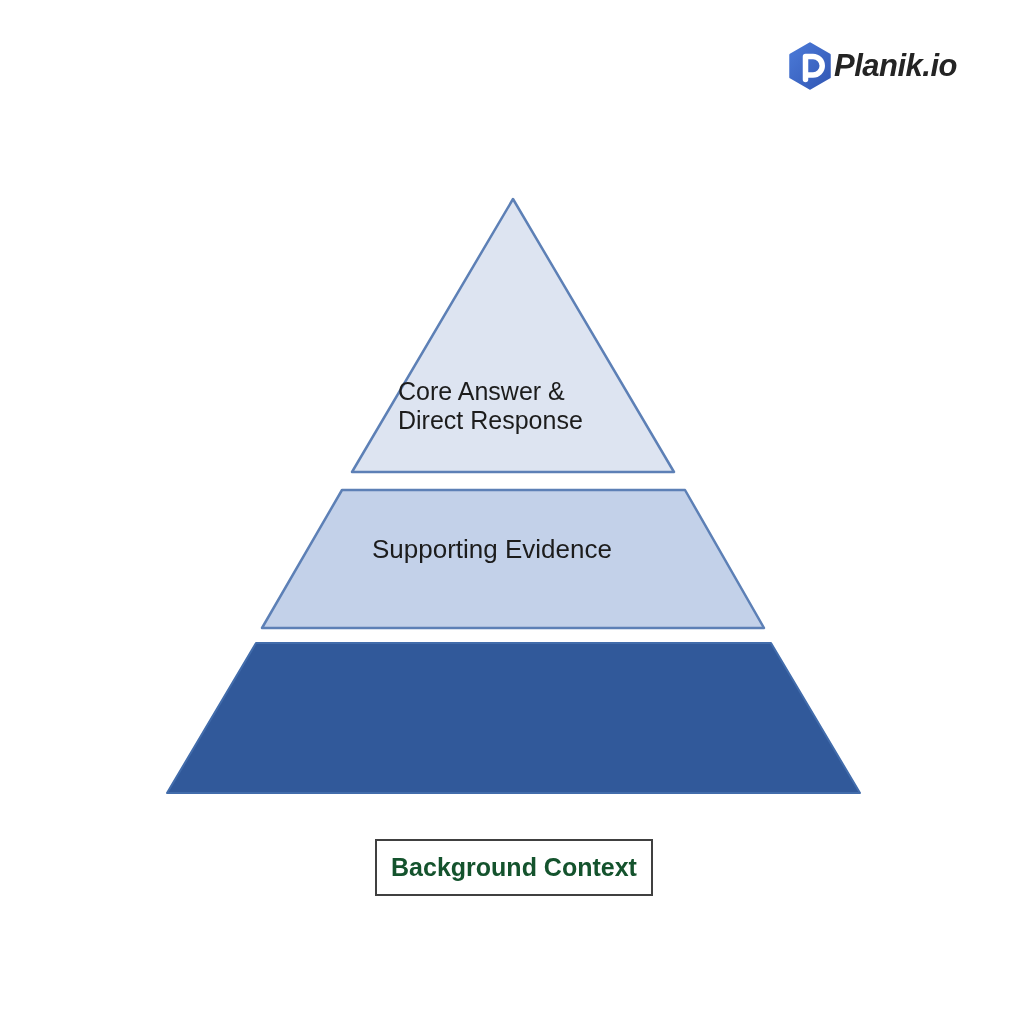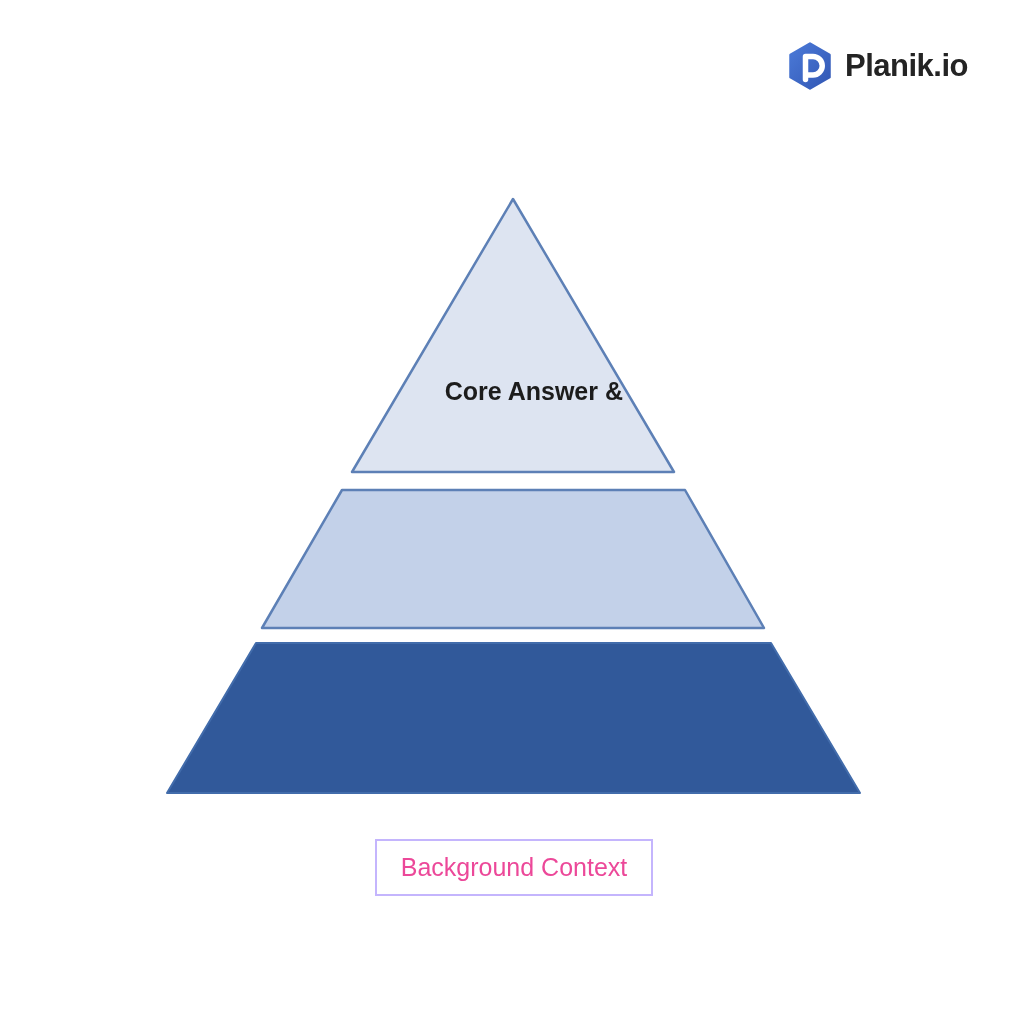--- a/index.html
+++ b/index.html
@@ -16,41 +16,41 @@
     font-family: "Liberation Sans", sans-serif;
   }
 
   
   .logo {
     position: absolute;
     top: 42px;
     left: 786px;
     display: flex;
     align-items: flex-start;
-    gap: 11px;
+    font-style: italic;
   }
   .logo-icon svg { display: block; }
   .logo-text {
     font-size: 31px;
     font-weight: 700;
     color: #242424;
     letter-spacing: -0.5px;
     line-height: 48px;
   }
 
   
   .pyramid-svg {
     position: absolute;
     left: 0;
     top: 0;
   }
   .tier-label {
     position: absolute;
-    text-align: right;
-    font-weight: 700;
+    text-align: left;
+    font-weight: 400;
     color: #1c1c1c;
     pointer-events: none;
   }
   .tier-label .line { display: block; }
   .tier-1-label {
     left: 398px;
     top: 377px;
     width: 225px;
     font-size: 25px;
     line-height: 29px;
@@ -72,46 +72,48 @@
   }
 
   
   .context-box {
     position: absolute;
     left: 375px;
     top: 839px;
     width: 278px;
     height: 57px;
     box-sizing: border-box;
-    border: 2px solid #c4b5fd;
+    border: 2px solid #404040;
     background: #ffffff;
     display: flex;
     align-items: center;
     justify-content: center;
     font-size: 25px;
-    font-weight: 400;
-    color: #ec4899;
+    font-weight: 700;
+    color: #14532d;
   }
 </style>
 </head>
 <body>
 
 <div class="canvas">
 
   <svg class="pyramid-svg" width="1024" height="1024" viewBox="0 0 1024 1024">
     <polygon points="513,199 674,472 352,472" stroke="#5d80b6" stroke-width="2.5" stroke-linejoin="round" fill="#dde4f1"></polygon>
     <polygon points="342,490 685,490 764,628 262,628" stroke="#5d80b6" stroke-width="2.5" stroke-linejoin="round" fill="#c3d1e9"></polygon>
     <polygon points="256,643 771,643 860,793 167,793" stroke="#426cab" stroke-width="2" stroke-linejoin="round" fill="#31599a"></polygon>
   </svg>
 
   <div class="tier-label tier-1-label">
     <span class="line">Core Answer &amp;</span>
+    <span class="line">Direct Response</span>
   </div>
 
   <div class="tier-label tier-2-label">
+    <span class="line">Supporting Evidence</span>
   </div>
 
 
   <div class="context-box">
     <span>Background Context</span>
   </div>
 
   <div class="logo">
     <span class="logo-icon">
       <svg width="48" height="48" viewBox="0 0 48 48">

